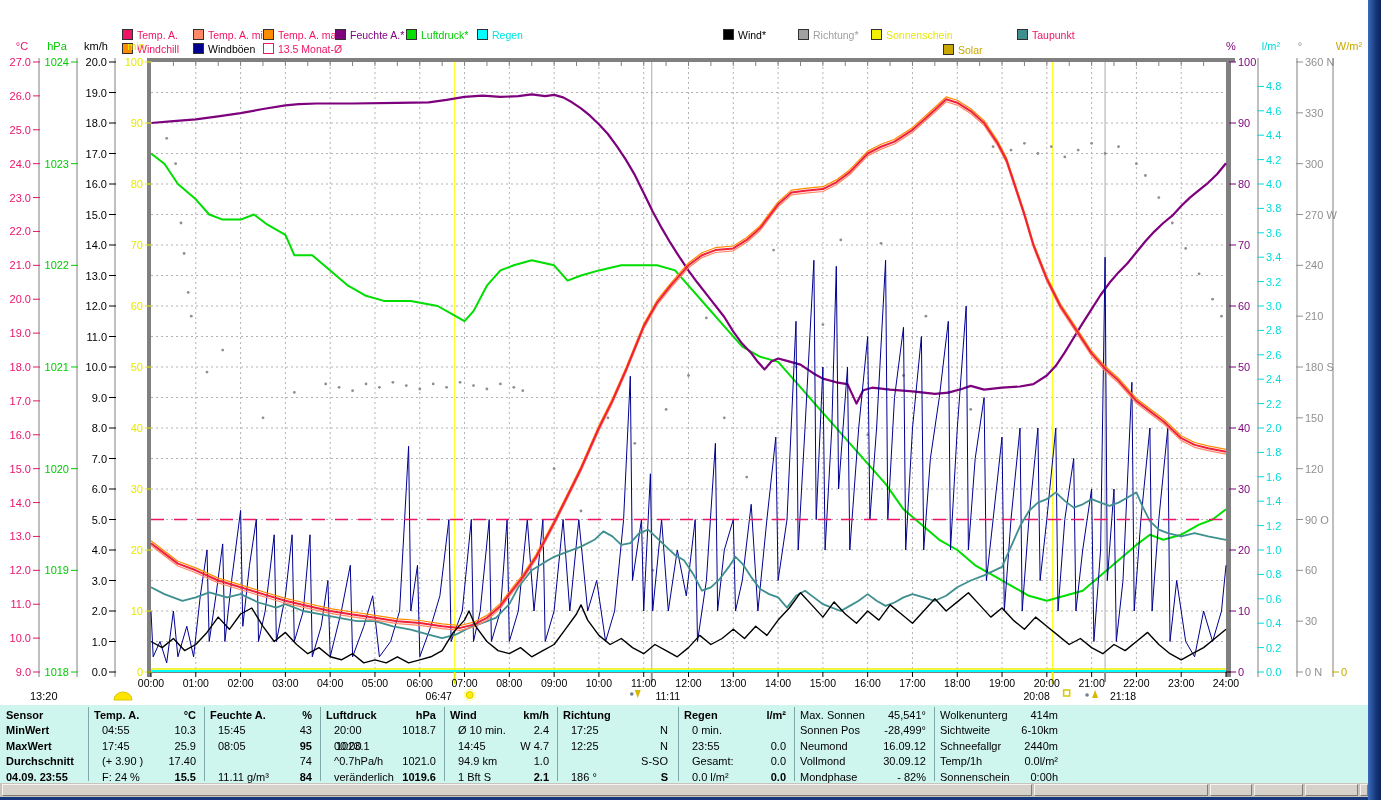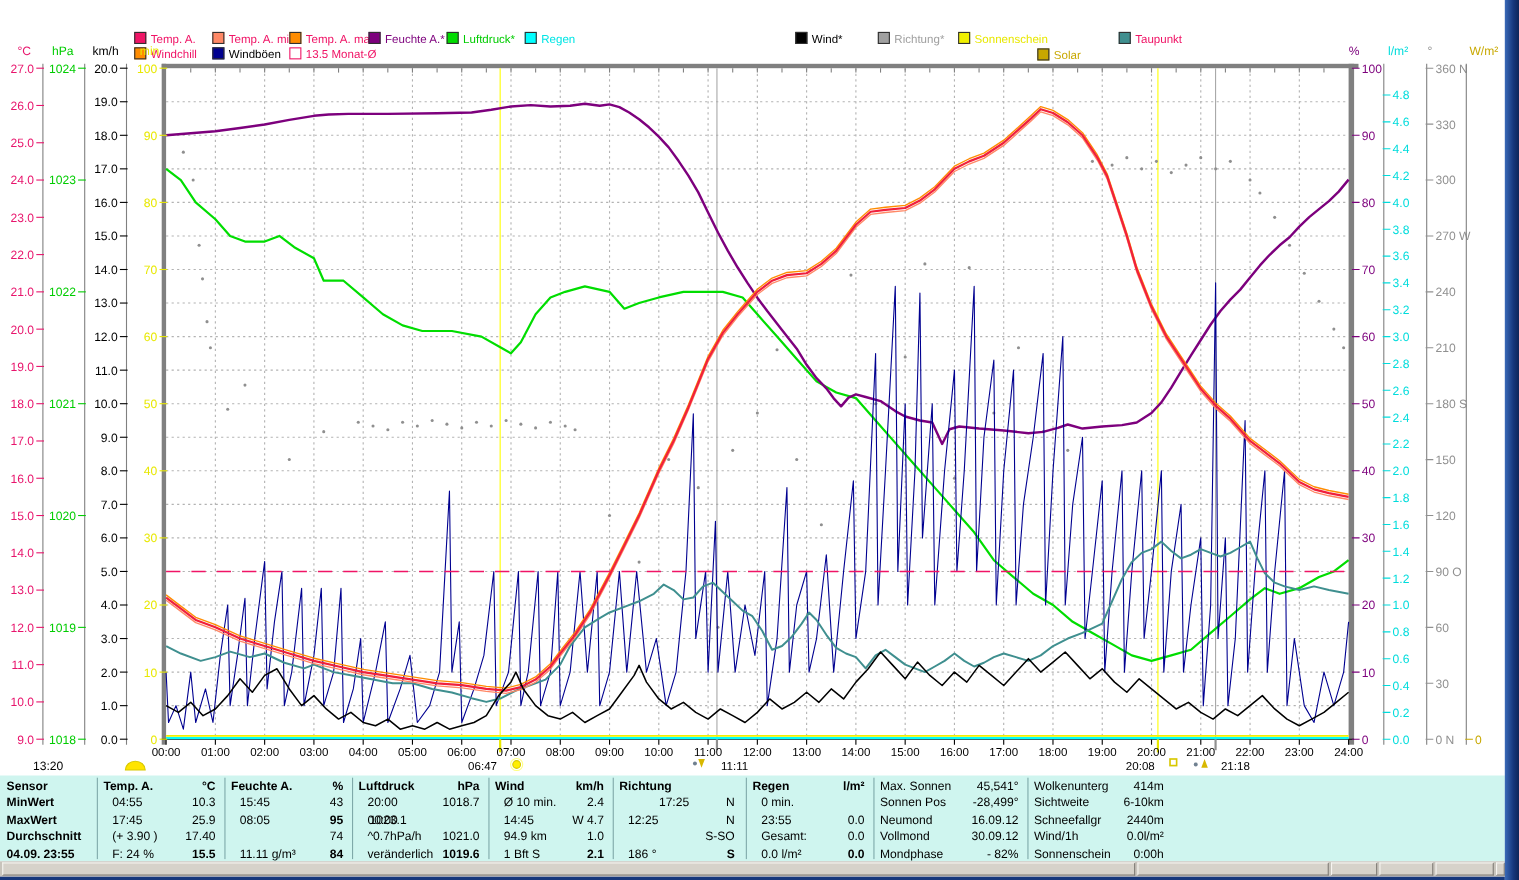--- a/index.html
+++ b/index.html
@@ -555,21 +555,21 @@
       <div class="tb-cell" style="left: 458px; width: 91px; top: 18.4px;">Ø 10 min.</div>
       <div class="tb-cell" style="left: 450px; width: 99px; top: 18.4px; text-align: right;">2.4</div>
       <div class="tb-cell" style="left: 458px; width: 91px; top: 33.8px;">14:45</div>
       <div class="tb-cell" style="left: 450px; width: 99px; top: 33.8px; text-align: right;">W 4.7</div>
       <div class="tb-cell" style="left: 458px; width: 91px; top: 49.2px;">94.9 km</div>
       <div class="tb-cell" style="left: 450px; width: 99px; top: 49.2px; text-align: right;">1.0</div>
       <div class="tb-cell" style="left: 458px; width: 91px; top: 64.6px;">1 Bft S</div>
       <div class="tb-cell tb-b" style="left: 450px; width: 99px; top: 64.6px; text-align: right;">2.1</div>
       <div class="tb-cell tb-b" style="left: 563px; width: 105px; top: 3px;">Richtung</div>
       <div class="tb-cell tb-b" style="left: 563px; width: 105px; top: 3px; text-align: right;"></div>
-      <div class="tb-cell" style="left: 571px; width: 97px; top: 18.4px; margin-left: 28px;">17:25</div>
+      <div class="tb-cell" style="left: 571px; width: 97px; top: 18.4px;">17:25</div>
       <div class="tb-cell" style="left: 563px; width: 105px; top: 18.4px; text-align: right;">N</div>
       <div class="tb-cell" style="left: 571px; width: 97px; top: 33.8px;">12:25</div>
       <div class="tb-cell" style="left: 563px; width: 105px; top: 33.8px; text-align: right;">N</div>
       <div class="tb-cell" style="left: 571px; width: 97px; top: 49.2px;"></div>
       <div class="tb-cell" style="left: 563px; width: 105px; top: 49.2px; text-align: right;">S-SO</div>
       <div class="tb-cell" style="left: 571px; width: 97px; top: 64.6px;">186 °</div>
       <div class="tb-cell tb-b" style="left: 563px; width: 105px; top: 64.6px; text-align: right;">S</div>
       <div class="tb-cell tb-b" style="left: 684px; width: 102px; top: 3px;">Regen</div>
       <div class="tb-cell tb-b" style="left: 684px; width: 102px; top: 3px; text-align: right;">l/m²</div>
       <div class="tb-cell" style="left: 692px; width: 94px; top: 18.4px;">0 min.</div>
@@ -589,21 +589,21 @@
       <div class="tb-cell" style="left: 800px; width: 126px; top: 49.2px;">Vollmond</div>
       <div class="tb-cell" style="left: 800px; width: 126px; top: 49.2px; text-align: right;">30.09.12</div>
       <div class="tb-cell" style="left: 800px; width: 126px; top: 64.6px;">Mondphase</div>
       <div class="tb-cell" style="left: 800px; width: 126px; top: 64.6px; text-align: right;">- 82%</div>
       <div class="tb-cell" style="left: 940px; width: 118px; top: 3px;">Wolkenunterg</div>
       <div class="tb-cell" style="left: 940px; width: 118px; top: 3px; text-align: right;">414m</div>
       <div class="tb-cell" style="left: 940px; width: 118px; top: 18.4px;">Sichtweite</div>
       <div class="tb-cell" style="left: 940px; width: 118px; top: 18.4px; text-align: right;">6-10km</div>
       <div class="tb-cell" style="left: 940px; width: 118px; top: 33.8px;">Schneefallgr</div>
       <div class="tb-cell" style="left: 940px; width: 118px; top: 33.8px; text-align: right;">2440m</div>
-      <div class="tb-cell" style="left: 940px; width: 118px; top: 49.2px;">Wind/1h</div>
+      <div class="tb-cell" style="left: 940px; width: 118px; top: 49.2px;">Temp/1h</div>
       <div class="tb-cell" style="left: 940px; width: 118px; top: 49.2px; text-align: right;">0.0l/m²</div>
       <div class="tb-cell" style="left: 940px; width: 118px; top: 64.6px;">Sonnenschein</div>
       <div class="tb-cell" style="left: 940px; width: 118px; top: 64.6px; text-align: right;">0:00h</div>
       <div class="tb-div" style="left: 88px;"></div>
       <div class="tb-div" style="left: 204px;"></div>
       <div class="tb-div" style="left: 320px;"></div>
       <div class="tb-div" style="left: 444px;"></div>
       <div class="tb-div" style="left: 557px;"></div>
       <div class="tb-div" style="left: 678px;"></div>
       <div class="tb-div" style="left: 794px;"></div>

